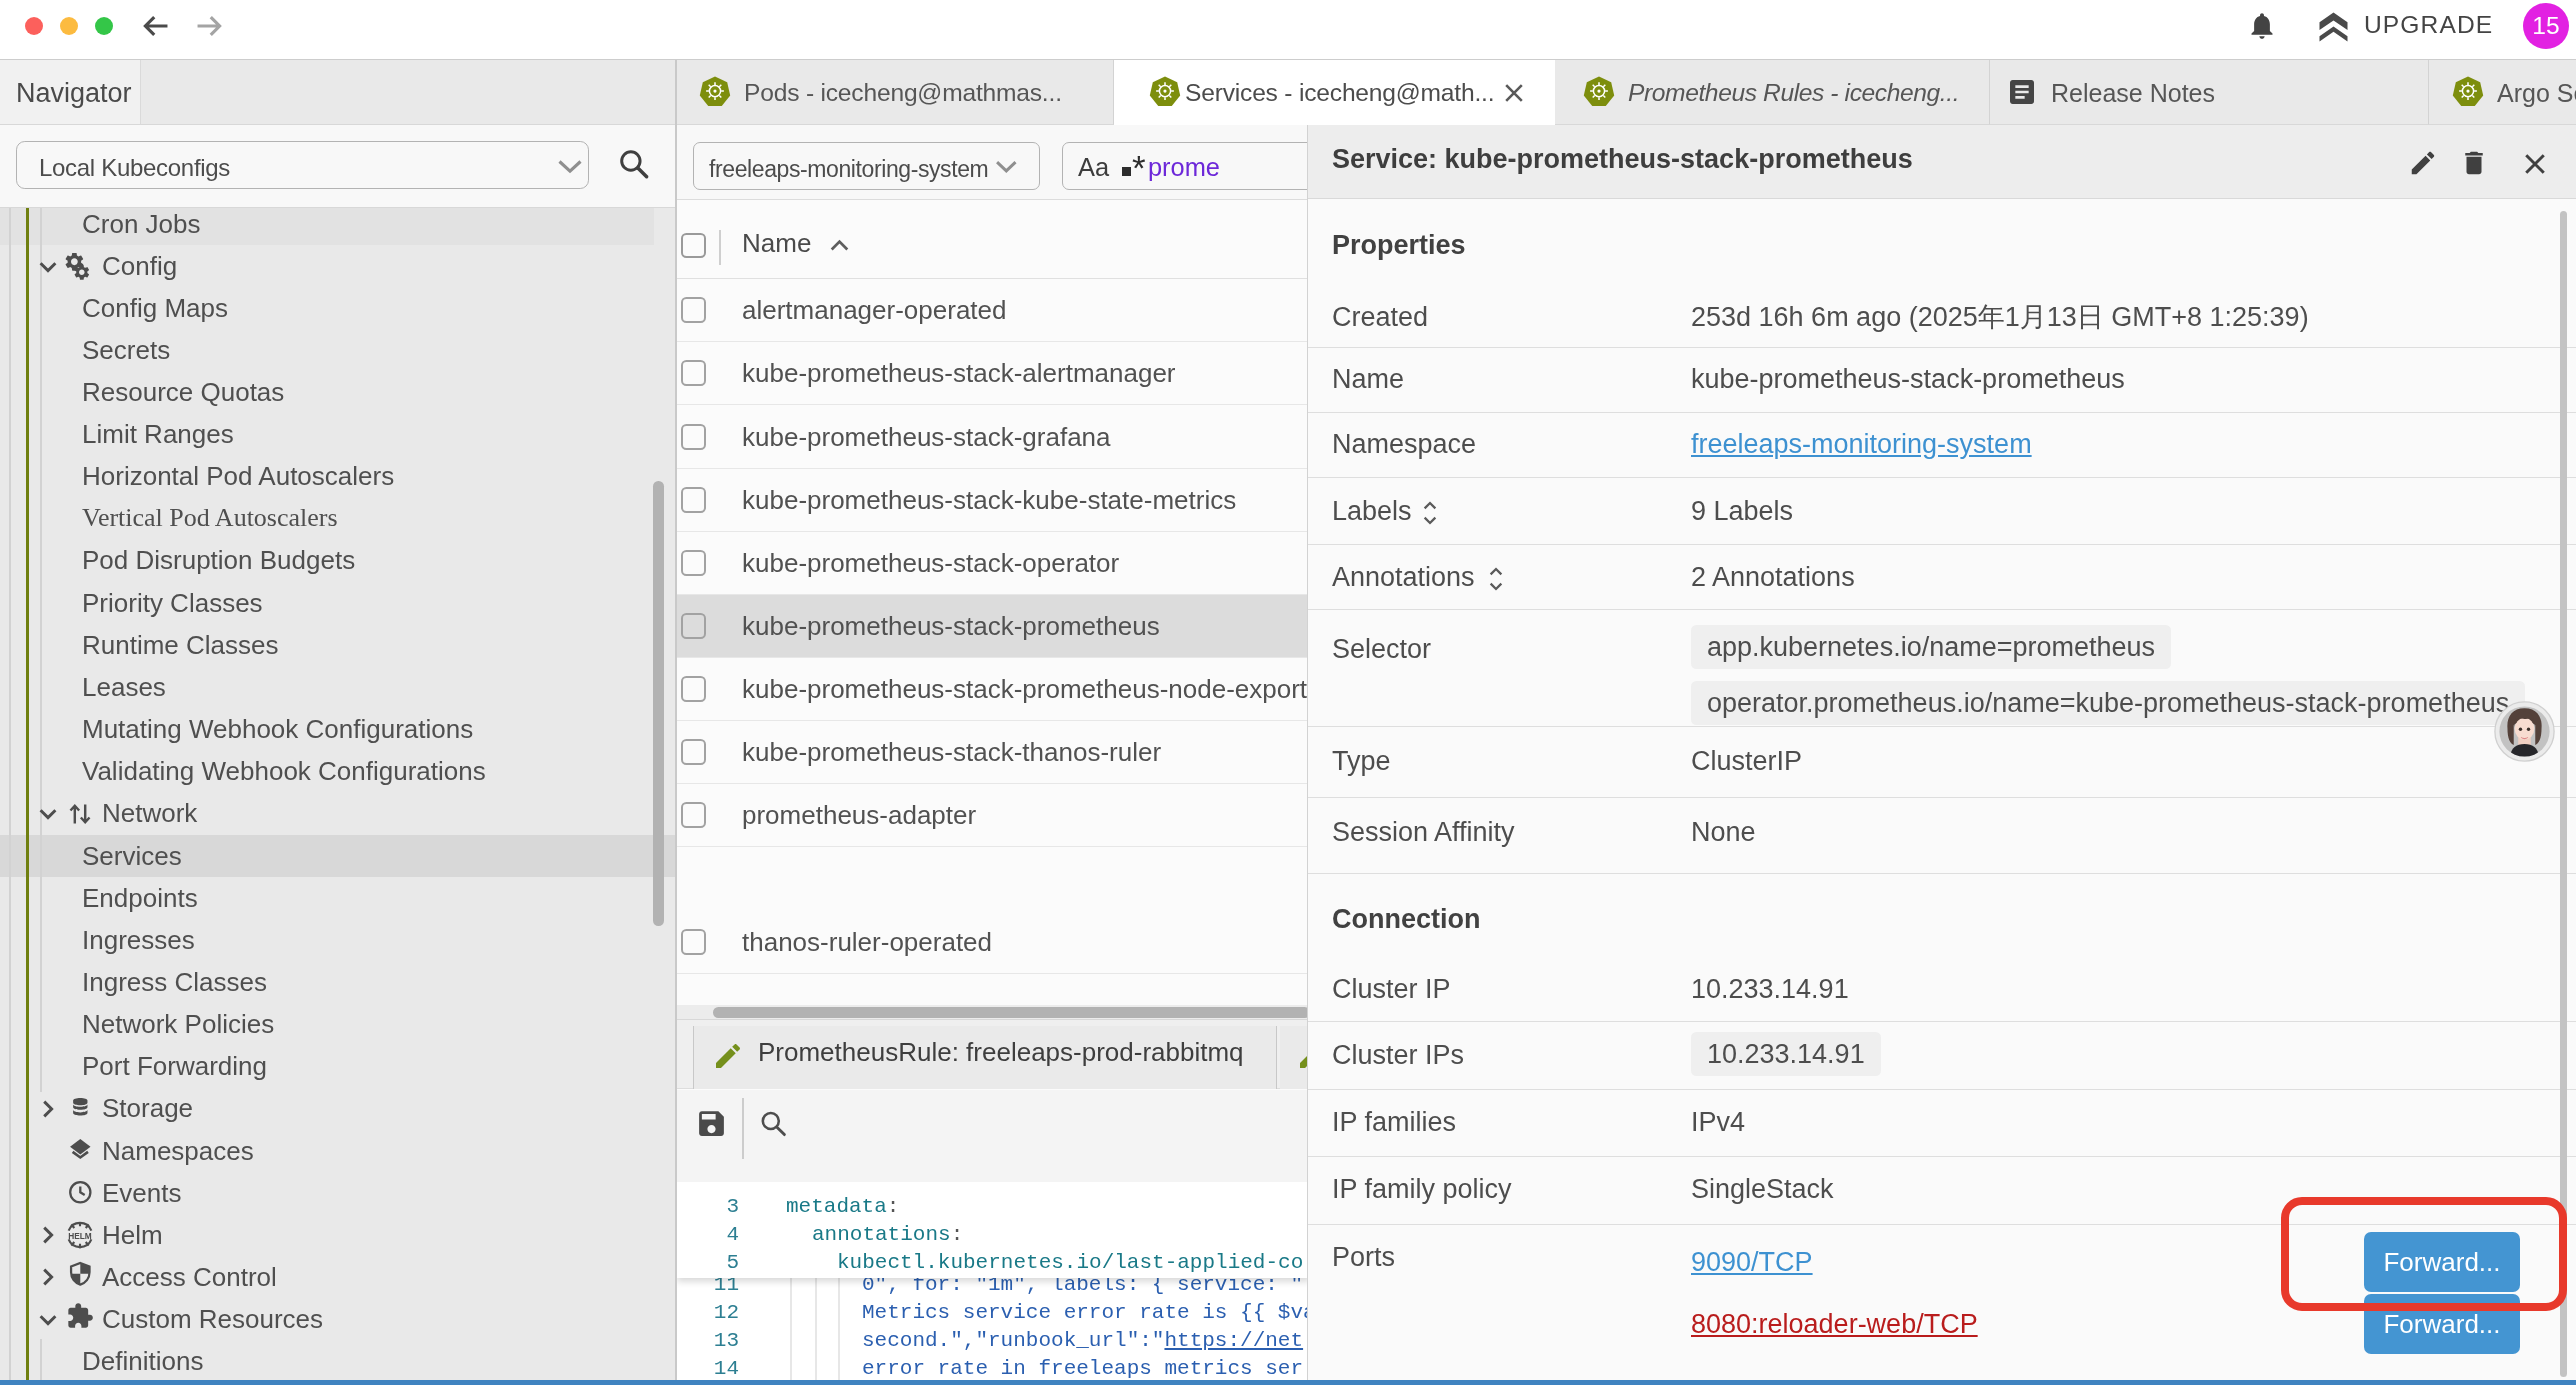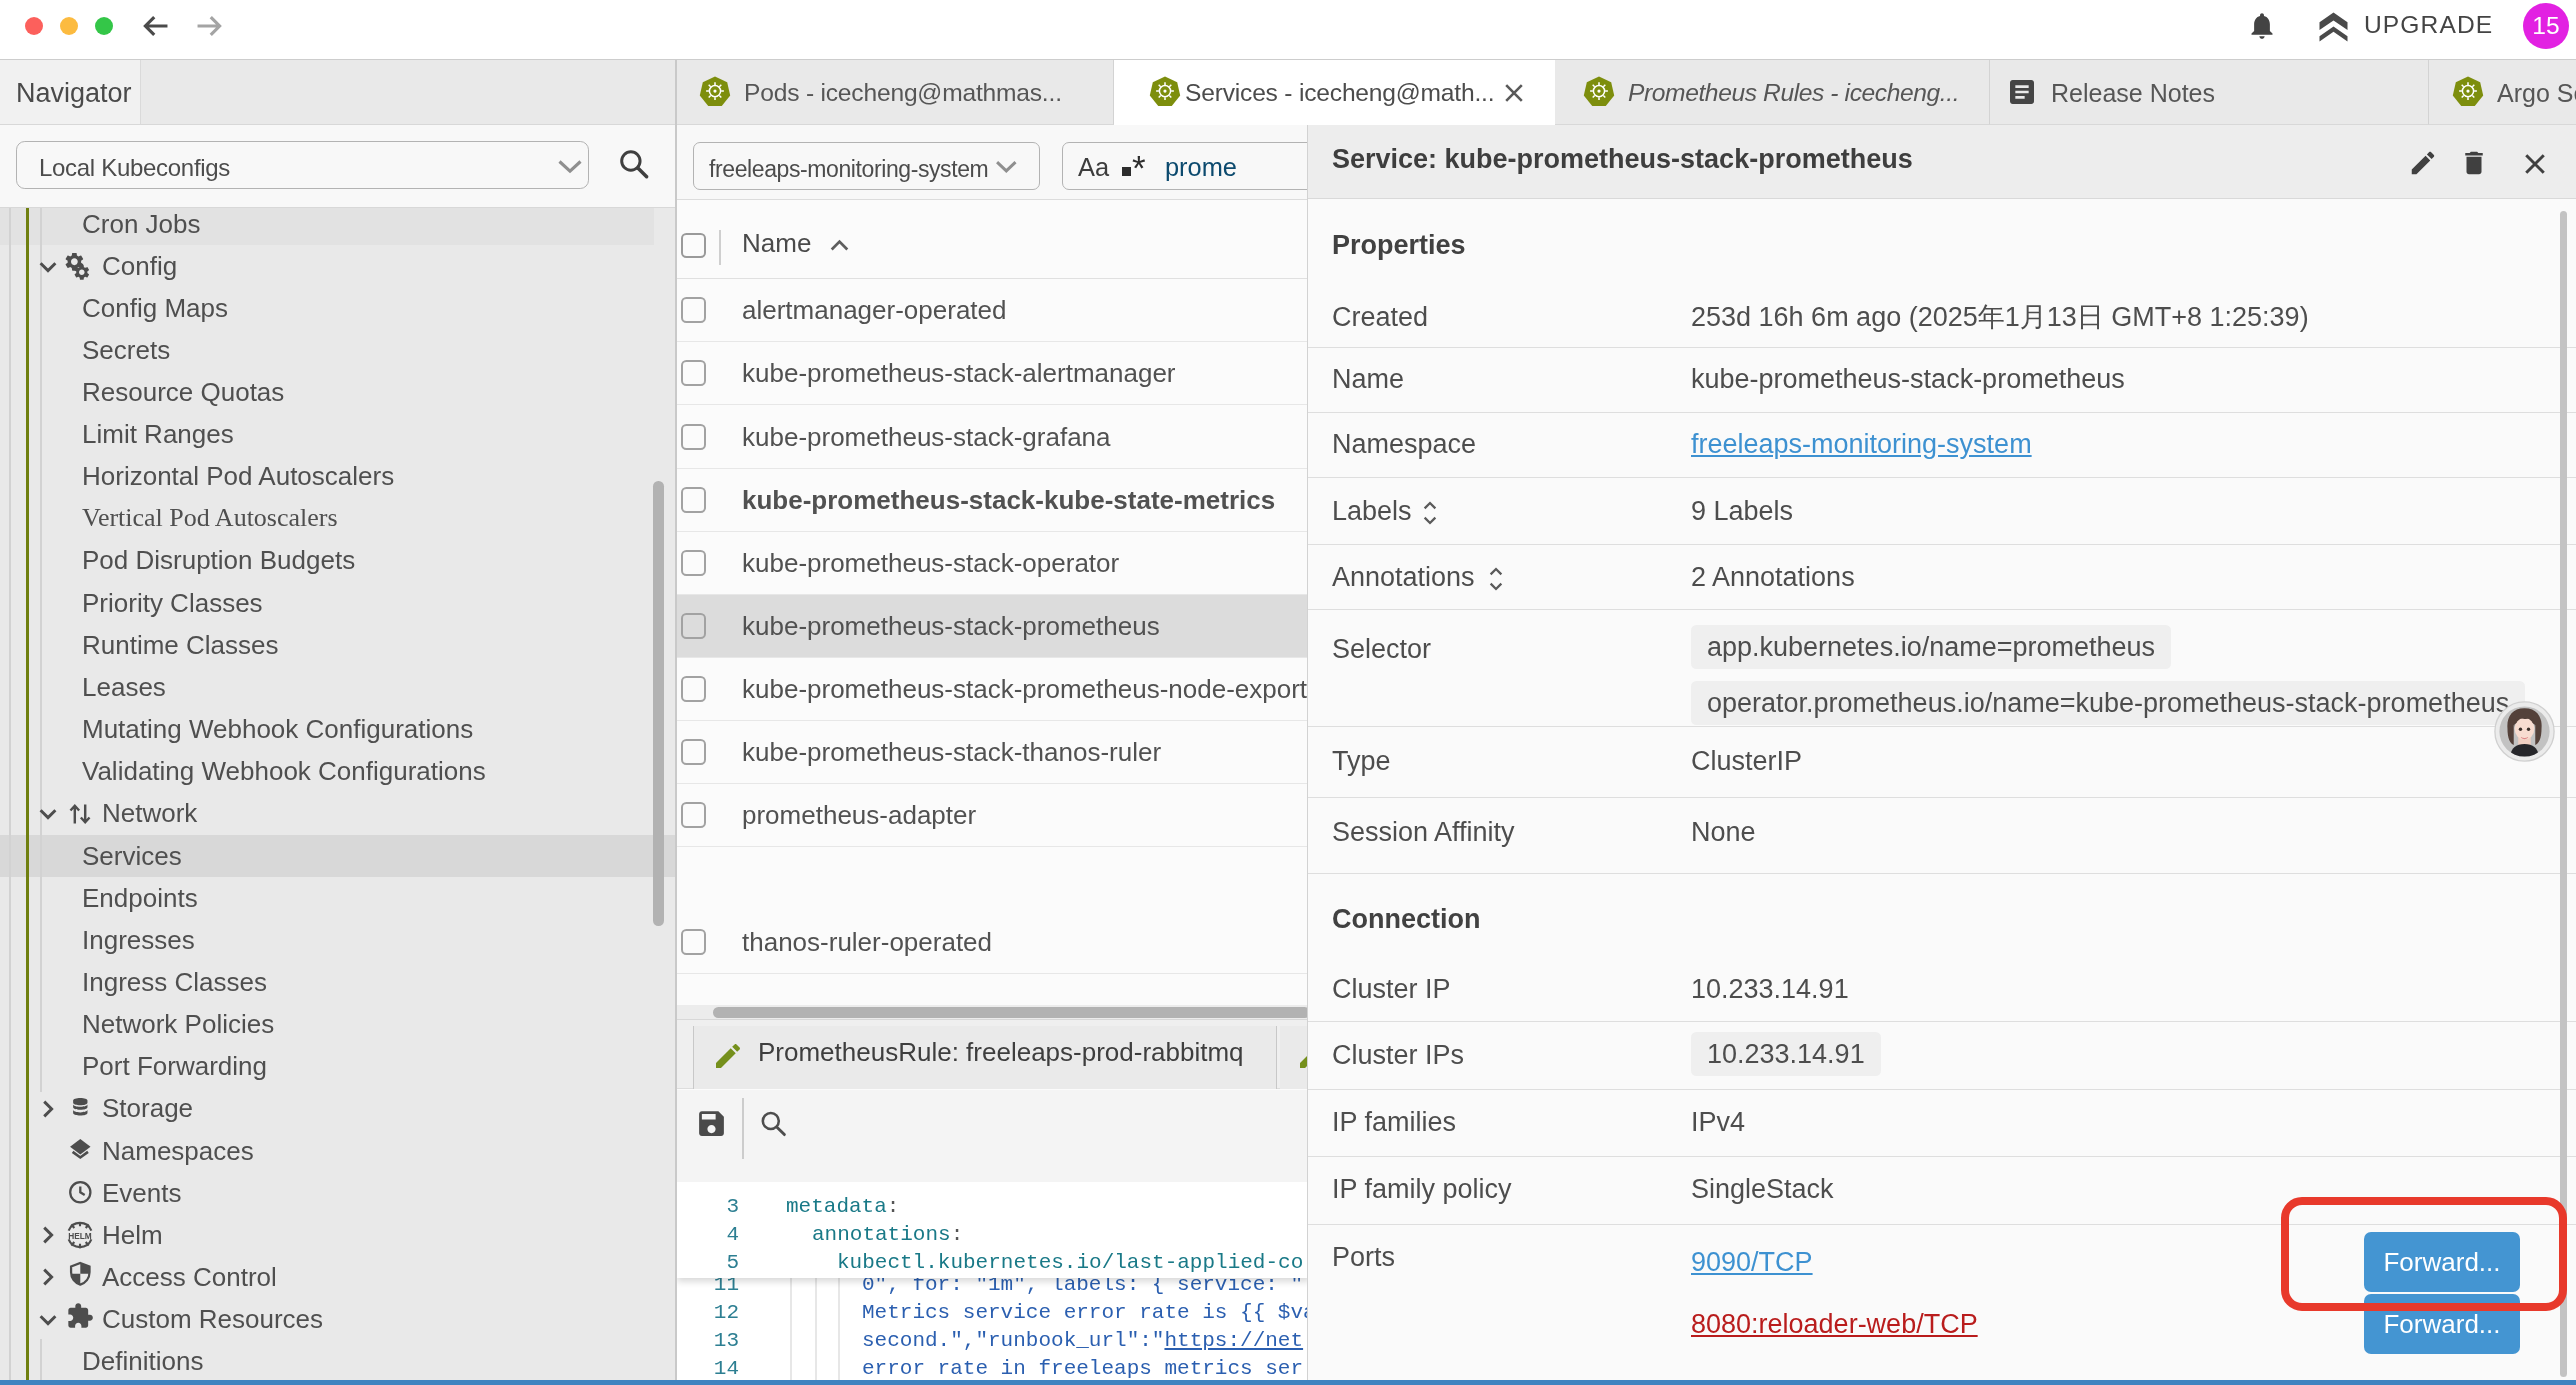--- a/index.html
+++ b/index.html
@@ -214,21 +214,21 @@
     <div class="abs" style="left:0;top:0;width:633px;height:75px;background:#f8f8f8;border-bottom:0.9px solid #dcdcdc;"></div>
     <div class="abs" style="left:16px;top:16.7px;width:347px;height:48px;background:#f8f8f8;border:1.8px solid #b3b3b3;border-radius:7px;"></div>
     <div class="abs" style="left:32px;top:31px;font-size:23px;color:#4c4c4c;letter-spacing:-0.4px;">freeleaps-monitoring-system</div>
     <svg class="abs" style="left:317px;top:34px" width="24.6" height="16" viewBox="0 0 28 18">
       <path d="M3.5 3.5 L14 13.5 L24.5 3.5" fill="none" stroke="#8f8f8f" stroke-width="3.4"></path>
     </svg>
     <div class="abs" style="left:385px;top:16.7px;width:263px;height:48px;background:#f8f8f8;border:1.8px solid #b3b3b3;border-radius:7px;"></div>
     <div class="abs" style="left:401px;top:28px;font-size:25.4px;color:#3d3d3d;">Aa</div>
     <div class="abs" style="left:445px;top:42px;width:8.8px;height:8.8px;background:#2d2d2d;"></div>
       <div class="abs" style="left:455px;top:23px;font-size:35px;color:#2d2d2d;">*</div>
-    <div class="abs" style="left:488px;top:28px;font-size:25.4px;color:#0c4a6e;">prome</div>
+    <div class="abs" style="left:471px;top:28px;font-size:25.4px;color:#6d28d9;">prome</div>
 
     <div class="abs" style="left:3.5px;top:108px;width:25.4px;height:25.4px;border:2.2px solid #9a9a9a;border-radius:5.3px;"></div>
     <div class="abs" style="left:42px;top:105px;width:1.8px;height:35px;background:#cfcfcf;"></div>
     <div class="abs" style="left:65px;top:103px;font-size:26px;color:#4a4a4a;">Name</div>
     <svg class="abs" style="left:152px;top:114px" width="21" height="13" viewBox="0 0 24 15">
       <path d="M3 12 L12 3 L21 12" fill="none" stroke="#5f5f5f" stroke-width="3.2"></path>
     </svg>
     <div class="abs" style="left:0;top:153px;width:633px;height:0.9px;background:#e0e0e0;"></div>
 
     <div class="trw" style="top:154px;">
@@ -236,21 +236,21 @@
         <div class="nm">alertmanager-operated</div>
       </div>
     <div class="trw" style="top:217px;">
         <div class="cbx" style="top:18.4px;"></div>
         <div class="nm">kube-prometheus-stack-alertmanager</div>
       </div>
     <div class="trw" style="top:281px;">
         <div class="cbx" style="top:18.4px;"></div>
         <div class="nm">kube-prometheus-stack-grafana</div>
       </div>
-    <div class="trw" style="top:344px;font-weight:bold;">
+    <div class="trw" style="top:344px;">
         <div class="cbx" style="top:18.4px;"></div>
         <div class="nm">kube-prometheus-stack-kube-state-metrics</div>
       </div>
     <div class="trw" style="top:407px;">
         <div class="cbx" style="top:18.4px;"></div>
         <div class="nm">kube-prometheus-stack-operator</div>
       </div>
     <div class="trw" style="top:470px;background:#dcdcdc;">
         <div class="cbx" style="top:18.4px;"></div>
         <div class="nm">kube-prometheus-stack-prometheus</div>

